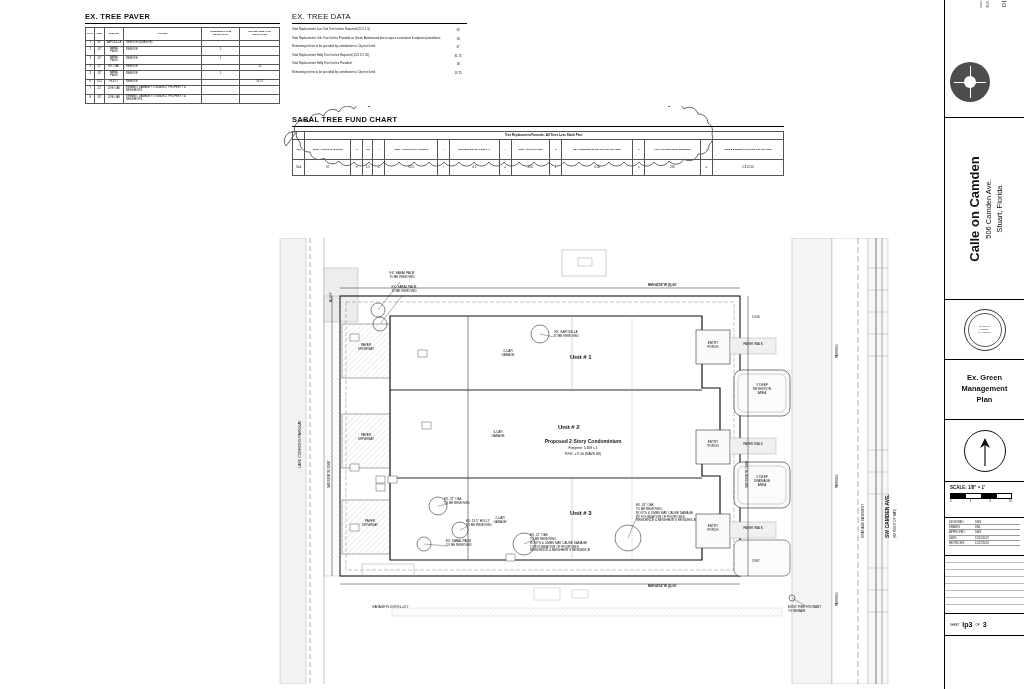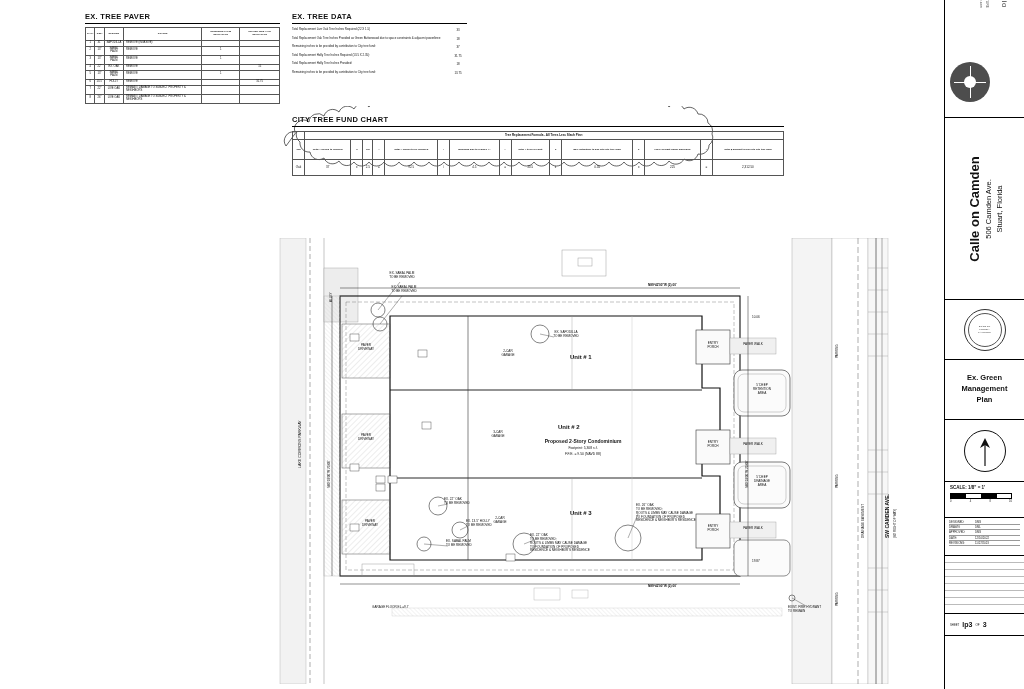--- a/index.html
+++ b/index.html
@@ -22,21 +22,21 @@
   #tree-chart { left:85px; top:12px; width:195px; }
   #tree-chart .hdr { font-size:7.5px; font-weight:bold; padding-bottom:2px; border-bottom:1.2px solid #000; width:100%; }
   #tree-chart table { border-collapse:collapse; width:100%; margin-top:3px; font-size:2.7px; }
   #tree-chart th, #tree-chart td { border:0.4px solid #555; padding:1px 1px; text-align:center; line-height:1.1; }
   #tree-chart th { font-weight:bold; font-size:2.5px; height:13px; }
   #tree-chart td { height:5.4px; }
   #tree-chart td.l { text-align:left; padding-left:2px; }
 
   
   #tree-data { left:292px; top:12px; width:175px; }
-  #tree-data .hdr { font-size:7.5px; font-weight:bold; padding-bottom:2px; border-bottom:1.2px solid #000; width:100%; }
+  #tree-data .hdr { font-size:7.5px; font-weight:normal; padding-bottom:2px; border-bottom:1.2px solid #000; width:100%; }
   #tree-data .rows { margin-top:4px; }
   #tree-data .row { display:flex; align-items:flex-start; margin-bottom:4.5px; }
   #tree-data .lbl { flex:1; font-size:2.9px; line-height:1.35; padding-right:6px; }
   #tree-data .val { width:18px; text-align:center; font-size:2.9px; }
 
   
   #fund-chart {
     left:272px; top:106px; width:532px; height:80px;
   }
   .cloud-bg { position:absolute; inset:0; }
@@ -271,21 +271,21 @@
                a9,9 0 0 1 -15,0 a9,9 0 0 1 -15,0 a9,9 0 0 1 -15,0
                a9,9 0 0 1 -15,0 a9,9 0 0 1 -15,0 a9,9 0 0 1 -15,0
                a9,9 0 0 1 -15,0 a9,9 0 0 1 -15,0 a9,9 0 0 1 -15,0
                a9,9 0 0 1 -15,0 a9,9 0 0 1 -15,0 a9,9 0 0 1 -15,0
                a9,9 0 0 1 -15,0 a9,9 0 0 1 -15,0 a9,9 0 0 1 -15,0
                a9,9 0 0 1 -15,0 a9,9 0 0 1 -15,0 a9,9 0 0 1 -15,0
                a9,9 0 0 1 -15,0 a9,9 0 0 1 -15,-1 a9,9 0 0 1 -15,-3
                a9,9 0 0 1 -14,-6 a9,9 0 0 1 -10,-10 a9,9 0 0 1 -3,-11 z" fill="none" stroke="#222" stroke-width="0.7"></path>
     </svg>
     <div id="fund-inner">
-      <div class="hdr ttl">CITY TREE FUND CHART</div>
+      <div class="hdr ttl">SABAL TREE FUND CHART</div>
       <table>
         <tbody>
             <tr class="toprow">
           <th></th>
           <th colspan="15">Tree Replacement Formula - All Trees Less Slash Pine:</th>
         </tr>
         <tr class="hrow">
           <th>Oak</th>
           <th>Total # inches to removal</th>
           <th class="op">x</th>

